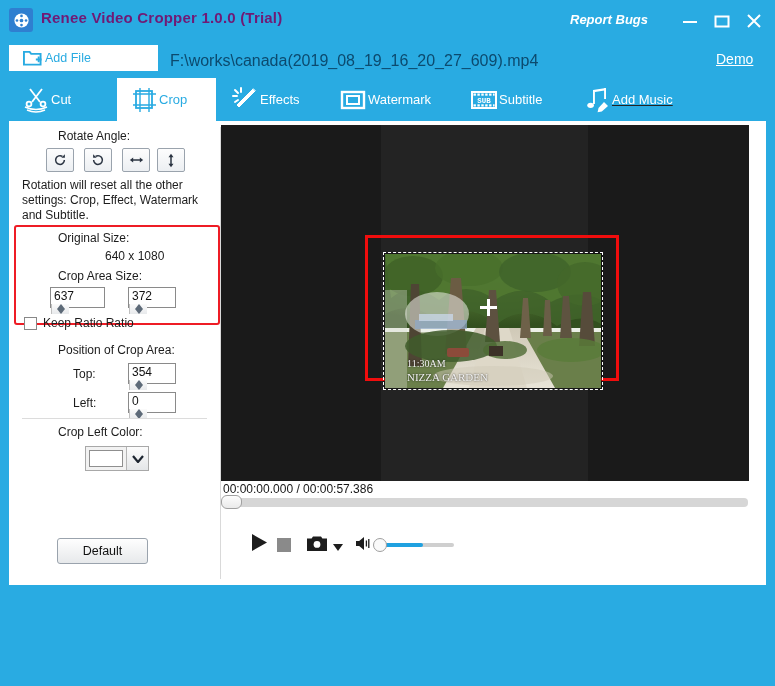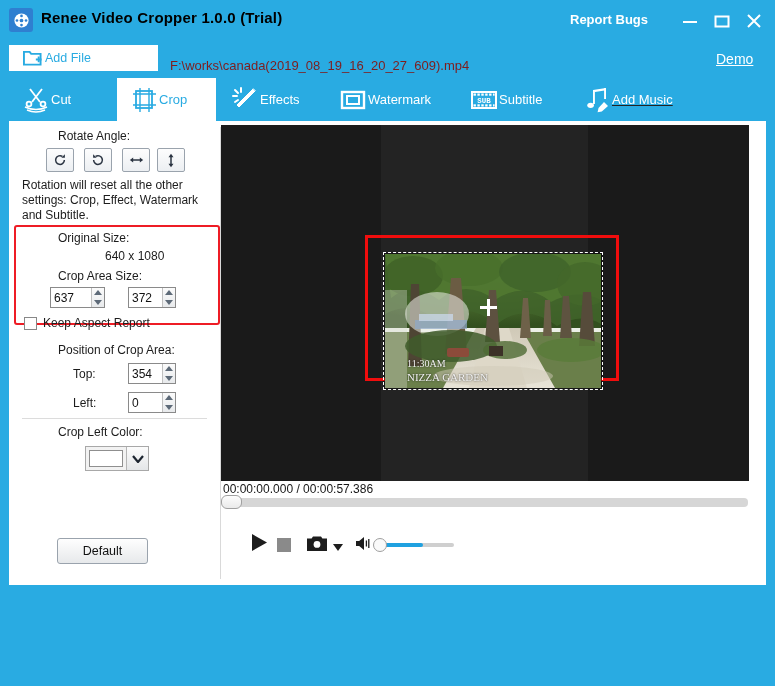--- a/index.html
+++ b/index.html
@@ -16,44 +16,45 @@
 
   
   .titlebar { position:absolute; left:0; top:0; width:775px; height:40px; }
   .app-icon {
     position:absolute; left:9px; top:8px; width:24px; height:24px;
     background:#2f7fd0; border-radius:3px;
     display:flex; align-items:center; justify-content:center;
   }
   .app-title {
     position:absolute; left:41px; top:9px;
-    font-size:15px; font-weight:bold; color:#000000; letter-spacing:.2px;
+    font-size:15px; font-weight:bold; color:#701a75; letter-spacing:.2px;
     white-space:nowrap;
   }
   .report-bugs {
     position:absolute; left:570px; top:12px;
     font-size:13px; font-weight:bold; color:#fff; white-space:nowrap;
     cursor:pointer;
+    font-style:italic;
   }
   .winbtn { position:absolute; top:9px; width:24px; height:24px; cursor:pointer; }
   .winbtn svg { display:block; }
   #btn-min { left:678px; }
   #btn-max { left:710px; }
   #btn-close { left:742px; }
 
   
   .addfile-btn {
     position:absolute; left:9px; top:45px; width:149px; height:26px;
     background:#fff; display:flex; align-items:center; cursor:pointer;
   }
   .addfile-btn .lbl { color:#29ABE2; font-size:12.5px; margin-left:36px; }
   .addfile-icon { position:absolute; left:14px; top:4px; }
   .file-path {
-    position:absolute; left:170px; top:58px;
-    color:#7f1d1d; font-size:13px; white-space:nowrap;
+    position:absolute; left:170px; top:52px;
+    color:#0c4a6e; font-size:16px; white-space:nowrap;
   }
   .demo-link {
     position:absolute; left:716px; top:51px;
     color:#fff; font-size:14px; text-decoration:underline; cursor:pointer;
     font-weight:500;
   }
 
   
   .tabbar { position:absolute; left:0; top:78px; width:775px; height:43px; }
   .tab {
@@ -94,21 +95,21 @@
   }
 
   .redbox {
     position:absolute; left:5px; top:104px; width:206px; height:100px;
     border:2px solid #ee1c25; border-radius:3px;
   }
 
   .spin {
     position:absolute; height:21px;
     border:1px solid #8a8a8a; background:#fff;
-    display:flex; align-items:stretch;
+    display:flex; align-items:stretch;flex-direction:column;
   }
   .spin input {
     border:0; outline:0; width:100%; height:100%;
     font-family:"Liberation Sans", sans-serif; font-size:12px;
     padding-left:3px; background:#fff; color:#111;
   }
   .spin .arrows {
     width:18px; background:linear-gradient(#fbfbfb,#e8eaec);
     border-left:1px solid #c0c0c0;
     display:flex; flex-direction:column;
@@ -422,21 +423,21 @@
           <div>
               <svg width="8" height="5">
                 <path d="M4 5 L0 0 L8 0 Z" fill="#5d6a78"></path>
               </svg>
             </div>
         </div>
       </div>
 
       <div class="chk" style="left:15px;top:195px;">
         <span class="box"></span>
-        <span class="ctext">Keep Aspect Report</span>
+        <span class="ctext">Keep Ratio Ratio</span>
       </div>
 
       <div class="sect-label" style="left:13px;top:222px;">Position of Crop Area:</div>
 
       <div class="sect-label" style="left:28px;top:246px;">Top:</div>
       <div class="spin" style="left:119px;top:242px;width:48px;">
         <input value="354" style="">
         <div class="arrows">
           <div>
               <svg width="8" height="5">

